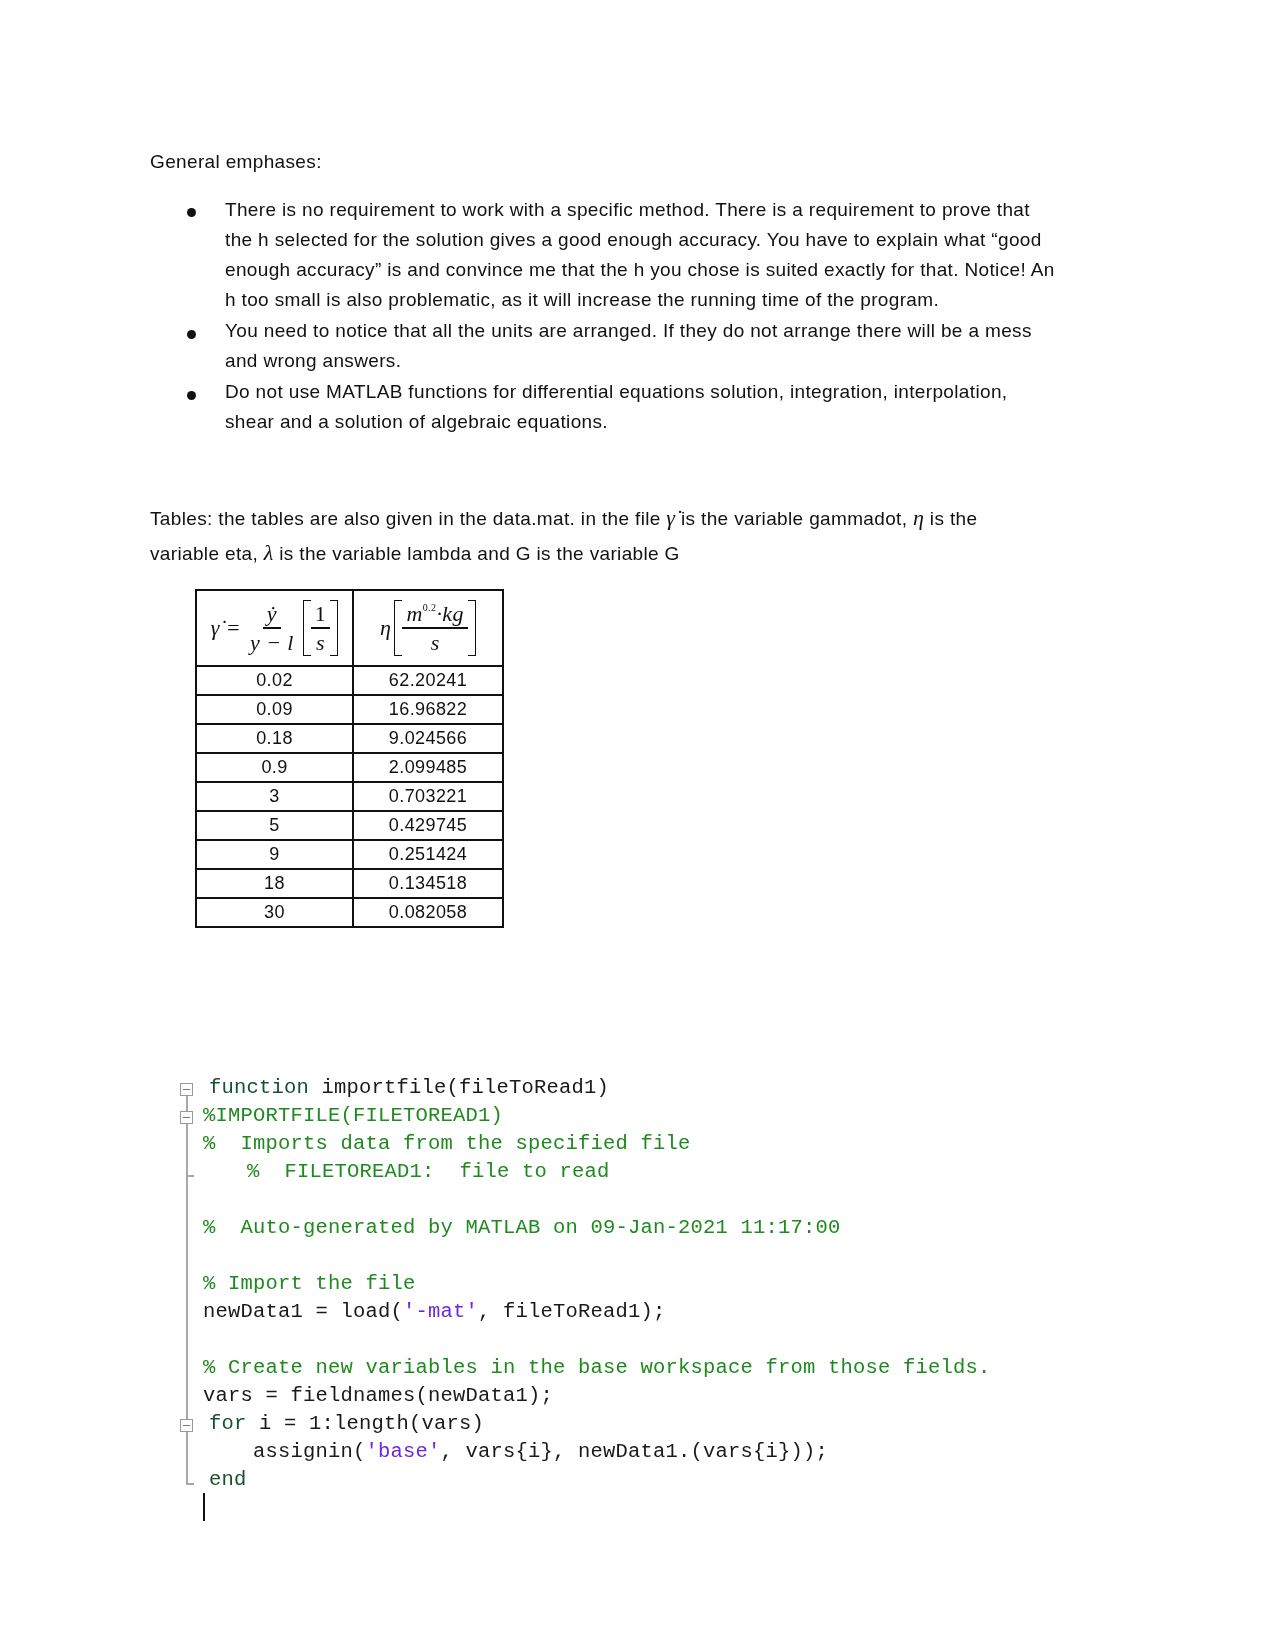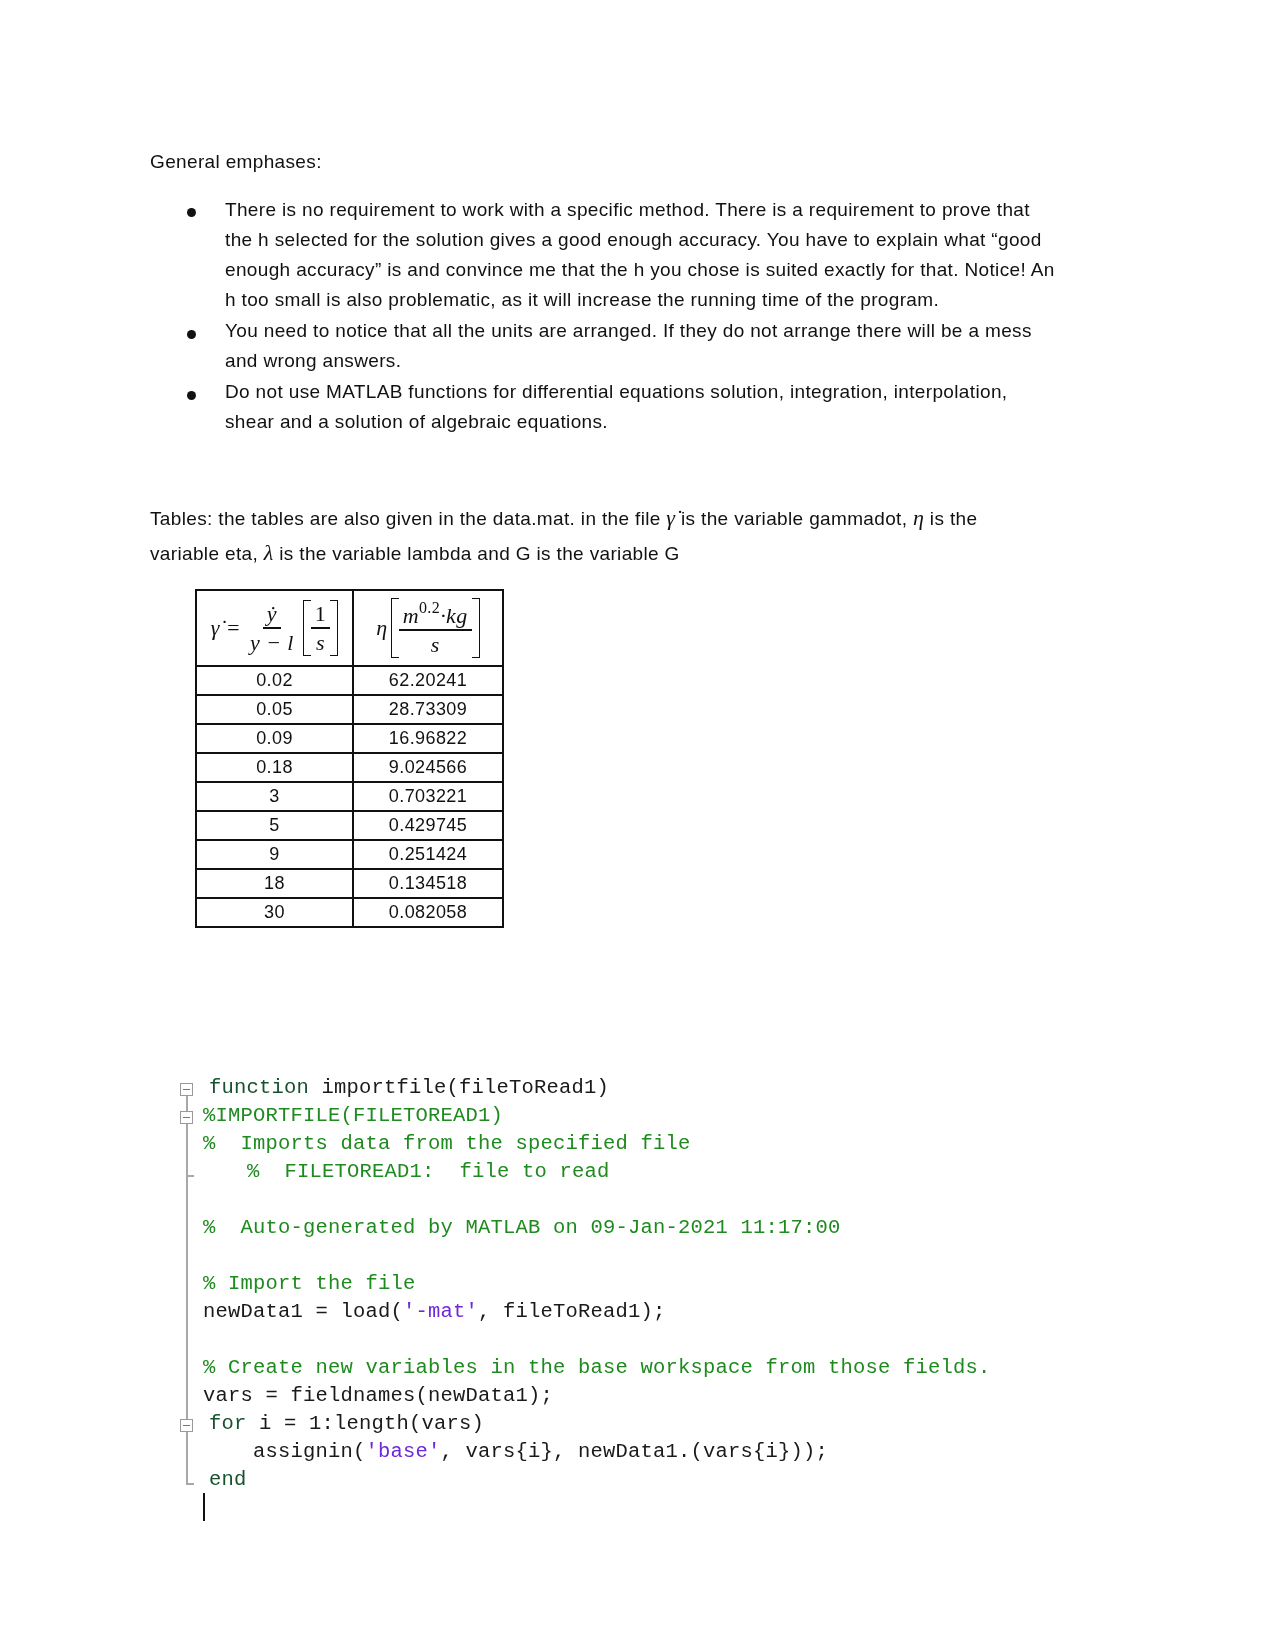--- a/index.html
+++ b/index.html
@@ -23,21 +23,21 @@
   .hmath { font-family: "Liberation Serif", "DejaVu Serif", serif; font-style: italic; font-size: 22px;
            display: inline-flex; align-items: center; gap: 3px; }
   .frac { display: inline-flex; flex-direction: column; align-items: center; margin: 0 2px; }
   .frac .num { padding: 0 4px 2px; border-bottom: 2px solid #111; line-height: 1.05; }
   .frac .den { padding: 2px 4px 0; line-height: 1.05; }
   .bk { position: relative; display: inline-flex; align-items: center; padding: 0 6px; }
   .bk .lb, .bk .rb { position: absolute; top: -2px; bottom: -2px; width: 7px; border: 1.5px solid #111; }
   .bk .lb { left: 0; border-right: none; }
   .bk .rb { right: 0; border-left: none; }
   .upright { font-style: normal; }
-  sup.s { font-size: 16px; font-style: normal; vertical-align: 10px; }
+  sup.s { font-size: 10px; font-style: normal; vertical-align: 10px; }
 
   
   .code { position: absolute; left: 0; top: 0; }
   .cl { position: absolute; left: 203px; font-family: "Liberation Mono", "DejaVu Sans Mono", monospace;
         font-size: 20.5px; white-space: pre; color: #1a1a1a; letter-spacing: 0.2px; }
   .kw { color: #14532d; margin-left: 6px; }
   .cm { color: #1f8a1f; }
   .st { color: #6d28d9; }
   .fold-box { position: absolute; left: 180px; width: 11px; height: 11px; border: 1px solid #9a9a9a; background: #fff; }
   .fold-box::after { content: ""; position: absolute; left: 2px; right: 2px; top: 5px; height: 1px; background: #777; }
@@ -105,30 +105,30 @@
             <span class="rb"></span>
           </span>
         </span>
       </td>
     </tr>
   <tr class="data">
         <td class="c1">0.02</td>
         <td class="c2">62.20241</td>
       </tr>
       <tr class="data">
-        <td class="c1">0.05</td>
-        <td class="c2">28.73309</td>
-      </tr>
-      <tr class="data">
         <td class="c1">0.09</td>
         <td class="c2">16.96822</td>
       </tr>
       <tr class="data">
         <td class="c1">0.18</td>
         <td class="c2">9.024566</td>
+      </tr>
+      <tr class="data">
+        <td class="c1">0.9</td>
+        <td class="c2">2.099485</td>
       </tr>
       <tr class="data">
         <td class="c1">3</td>
         <td class="c2">0.703221</td>
       </tr>
       <tr class="data">
         <td class="c1">5</td>
         <td class="c2">0.429745</td>
       </tr>
       <tr class="data">

